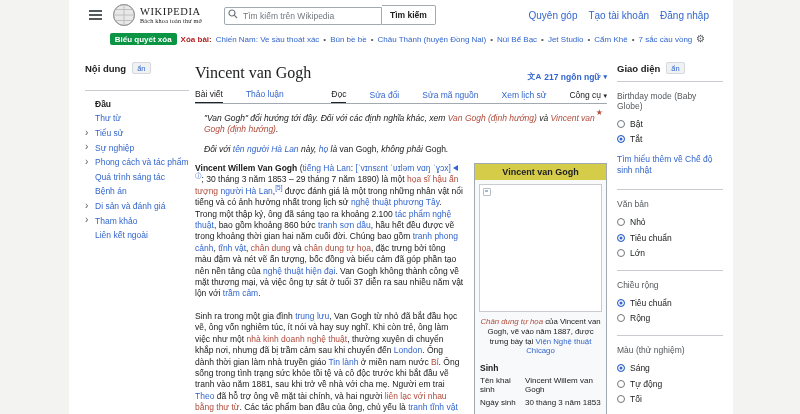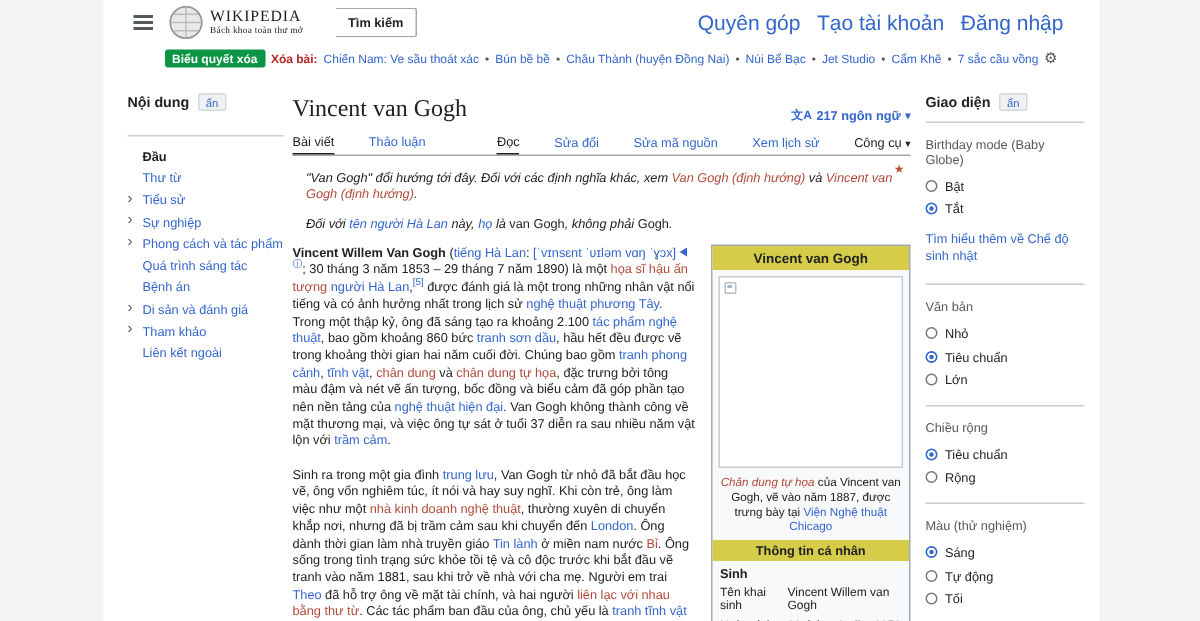--- a/index.html
+++ b/index.html
@@ -13,21 +13,21 @@
   .hamburger i { display:block; height:1.5px; background:#54595d; }
   .logo { display:flex; align-items:center; gap:4px; cursor:pointer; }
   .wordmark { font-family:"Liberation Serif", serif; font-size:10.5px; letter-spacing:.6px; color:#202122; line-height:10px; }
   .tagline { font-family:"Liberation Serif", serif; font-size:6.2px; letter-spacing:.2px; color:#202122; }
   .searchwrap { display:flex; align-items:center; margin-left:22px; }
   .searchbox { position:relative; }
   .searchbox input { width:158px; height:18px; border:1px solid #a2a9b1; border-radius:2px 0 0 2px; font-size:8.5px; padding:0 4px 0 18px; color:#202122; font-family:"Liberation Sans",sans-serif; }
   .searchbox input::placeholder { color:#72777d; }
   .mag { position:absolute; left:4px; top:3.5px; }
   .searchbtn { height:20px; border:1px solid #a2a9b1; border-left:none; background:#fff; font-weight:bold; font-size:8.5px; padding:0 8px; border-radius:0 2px 2px 0; color:#202122; cursor:pointer; font-family:"Liberation Sans",sans-serif; }
-  .userlinks { margin-left:auto; display:flex; gap:11px; font-size:14px; }
+  .userlinks { margin-left:auto; display:flex; gap:11px; font-size:10px; }
   .userlinks a { color:#3366cc; text-decoration:none; cursor:pointer; }
 
   
   .notice { position:relative; height:18px; display:flex; align-items:center; justify-content:center; gap:4px; font-size:8px; }
   .badge { background:#0b9444; color:#fff; font-weight:bold; padding:1.5px 5px; border-radius:2px; cursor:pointer; }
   .notice-label { color:#b32424; font-weight:bold; }
   .notice a { color:#3366cc; text-decoration:none; cursor:pointer; }
   .dot { color:#54595d; }
   .gear { position:absolute; right:28px; top:3px; color:#54595d; font-size:10px; cursor:pointer; }
 
@@ -113,20 +113,27 @@
           <circle cx="12" cy="12" r="10.5" fill="#e8e8e8" stroke="#aaa" stroke-width="1"></circle>
           <path d="M2 12 H22 M12 1.5 V22.5 M4 6.5 H20 M4 17.5 H20" stroke="#bbb" stroke-width="0.9" fill="none"></path>
           <circle cx="12" cy="12" r="10.5" fill="none" stroke="#999" stroke-width="1"></circle>
         </svg>
         <span>
           <div class="wordmark">WIKIPEDIA</div>
           <div class="tagline">Bách khoa toàn thư mở</div>
         </span>
       </span>
       <div class="searchwrap">
+        <span class="searchbox">
+          <svg class="mag" width="10" height="10" viewBox="0 0 10 10">
+            <circle cx="4" cy="4" r="3" fill="none" stroke="#72777d" stroke-width="1.2"></circle>
+            <line x1="6.2" y1="6.2" x2="9" y2="9" stroke="#72777d" stroke-width="1.2"></line>
+          </svg>
+          <input placeholder="Tìm kiếm trên Wikipedia" style="">
+        </span>
         <button class="searchbtn">Tìm kiếm</button>
       </div>
       <nav class="userlinks">
         <a>Quyên góp</a>
         <a>Tạo tài khoản</a>
         <a>Đăng nhập</a>
       </nav>
     </header>
 
     <div class="notice">
@@ -201,21 +208,20 @@
             <p><span class="b">Vincent Willem Van Gogh</span><span> (</span><span class="blue">tiếng Hà Lan</span><span>: </span><span class="blue">[ˈvɪnsɛnt ˈʋɪləm vɑŋ ˈɣɔx]</span><span class="spk"></span><span class="sup blue">ⓘ</span><span>; 30 tháng 3 năm 1853 – 29 tháng 7 năm 1890) là một </span><span class="red">họa sĩ hậu ấn tượng</span><span> </span><span class="blue">người Hà Lan</span><span>,</span><span class="sup blue">[5]</span><span> được đánh giá là một trong những nhân vật nổi tiếng và có ảnh hưởng nhất trong lịch sử </span><span class="blue">nghệ thuật phương Tây</span><span>. Trong một thập kỷ, ông đã sáng tạo ra khoảng 2.100 </span><span class="blue">tác phẩm nghệ thuật</span><span>, bao gồm khoảng 860 bức </span><span class="blue">tranh sơn dầu</span><span>, hầu hết đều được vẽ trong khoảng thời gian hai năm cuối đời. Chúng bao gồm </span><span class="blue">tranh phong cảnh</span><span>, </span><span class="blue">tĩnh vật</span><span>, </span><span class="red">chân dung</span><span> và </span><span class="red">chân dung tự họa</span><span>, đặc trưng bởi tông màu đậm và nét vẽ ấn tượng, bốc đồng và biểu cảm đã góp phần tạo nên nền tảng của </span><span class="blue">nghệ thuật hiện đại</span><span>. Van Gogh không thành công về mặt thương mại, và việc ông tự sát ở tuổi 37 diễn ra sau nhiều năm vật lộn với </span><span class="blue">trầm cảm</span><span>.</span></p>
             <p><span>Sinh ra trong một gia đình </span><span class="blue">trung lưu</span><span>, Van Gogh từ nhỏ đã bắt đầu học vẽ, ông vốn nghiêm túc, ít nói và hay suy nghĩ. Khi còn trẻ, ông làm việc như một </span><span class="red">nhà kinh doanh nghệ thuật</span><span>, thường xuyên di chuyển khắp nơi, nhưng đã bị trầm cảm sau khi chuyển đến </span><span class="blue">London</span><span>. Ông dành thời gian làm nhà truyền giáo </span><span class="blue">Tin lành</span><span> ở miền nam nước </span><span class="red">Bỉ</span><span>. Ông sống trong tình trạng sức khỏe tồi tệ và cô độc trước khi bắt đầu vẽ tranh vào năm 1881, sau khi trở về nhà với cha mẹ. Người em trai </span><span class="blue">Theo</span><span> đã hỗ trợ ông về mặt tài chính, và hai người </span><span class="red">liên lạc với nhau bằng thư từ</span><span>. Các tác phẩm ban đầu của ông, chủ yếu là </span><span class="blue">tranh tĩnh vật</span><span> và mô tả </span><span class="red">những người nông dân lao động</span><span>, có rất ít dấu hiệu về màu sắc sặc sỡ giúp phân biệt với tác phẩm sau này của ông. Năm 1886, ông chuyển đến </span></p>
           </div>
 
           <aside class="infobox">
             <div class="ib-head">Vincent van Gogh</div>
             <div class="ib-img">
               <span class="broken"></span>
             </div>
             <div class="ib-caption"><span class="red i">Chân dung tự họa</span><span> của Vincent van Gogh, vẽ vào năm 1887, được trưng bày tại </span><span class="blue">Viện Nghệ thuật Chicago</span></div>
-            <div class="ib-band">Thông tin cá nhân</div>
             <div class="ib-sec">Sinh</div>
             <div class="ib-row">
               <div class="ib-k">Tên khai sinh</div>
               <div class="ib-v">Vincent Willem van Gogh</div>
             </div>
             <div class="ib-row">
               <div class="ib-k">Ngày sinh</div>
               <div class="ib-v">30 tháng 3 năm 1853</div>
             </div>
 

